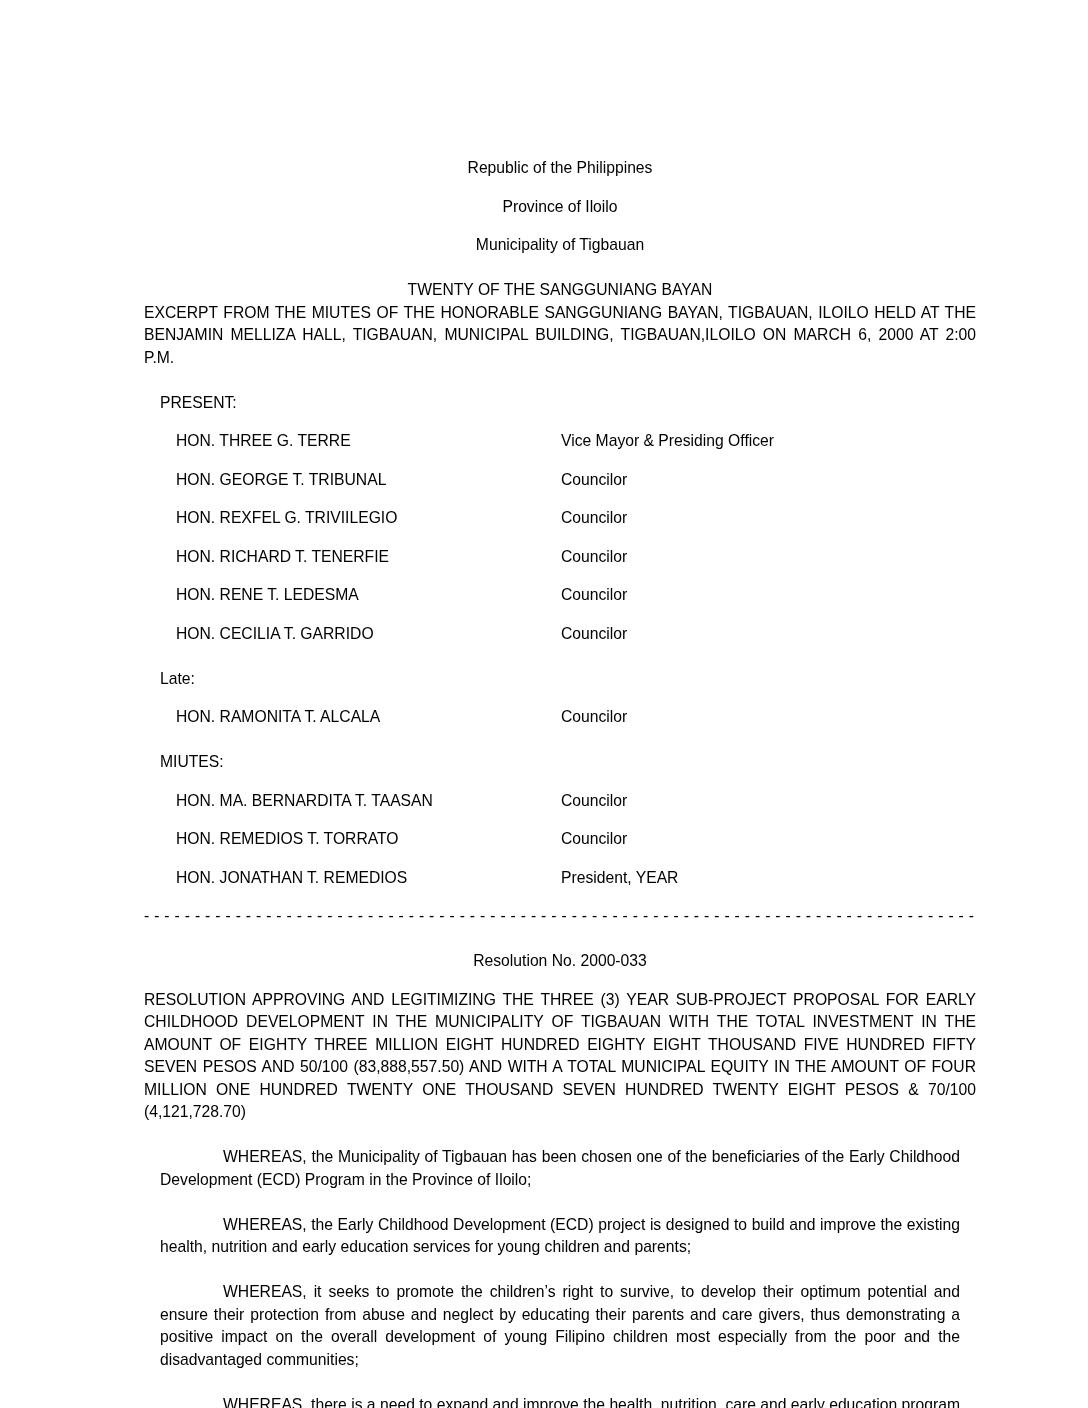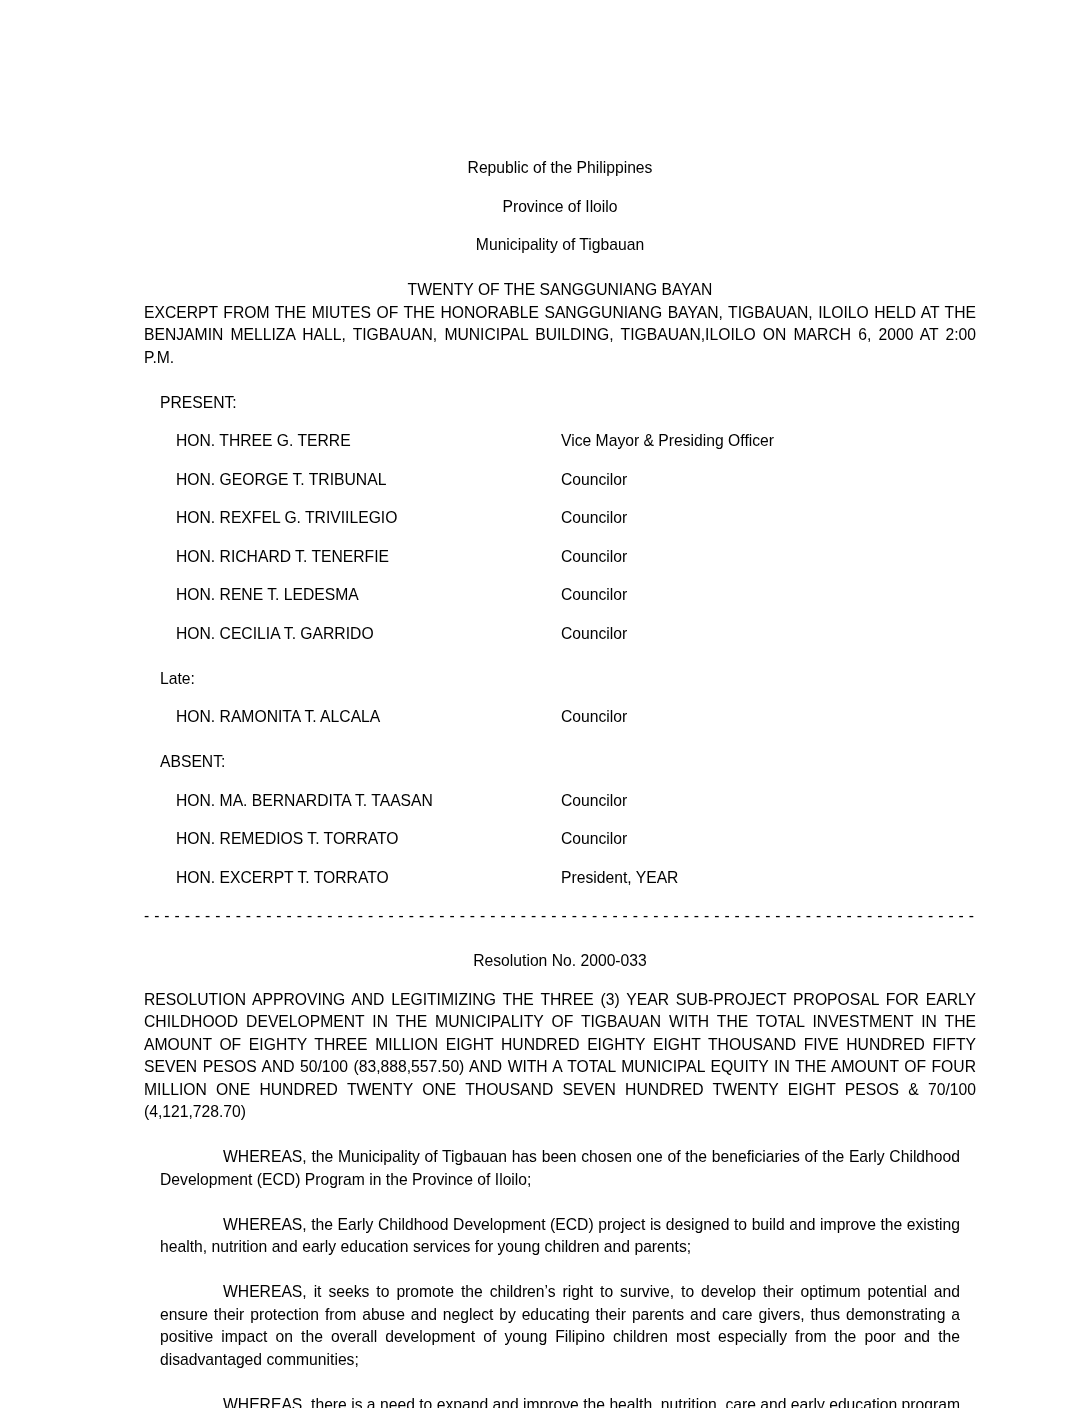--- a/index.html
+++ b/index.html
@@ -95,33 +95,33 @@
     <div>Late:</div>
     <div>
 
         <div class="row">
           <span class="name">HON. RAMONITA T. ALCALA</span><span>Councilor</span>
         </div>
       </div>
   </div>
 
   <div class="nogap">
-    <div>ABSENT:</div>
+    <div>MIUTES:</div>
     <div>
 
         <div class="row">
           <span class="name">HON. MA. BERNARDITA T. TAASAN</span><span>Councilor</span>
         </div>
 
         <div class="row">
           <span class="name">HON. REMEDIOS T. TORRATO</span><span>Councilor</span>
         </div>
 
         <div class="row">
-          <span class="name">HON. EXCERPT T. TORRATO</span><span>President, YEAR</span>
+          <span class="name">HON. JONATHAN T. REMEDIOS</span><span>President, YEAR</span>
         </div>
       </div>
   </div>
 
   <div class="divider blk">- - - - - - - - - - - - - - - - - - - - - - - - - - - - - - - - - - - - - - - - - - - - - - - - - - - - - - - - - - - - - - - - - - - - - - - - - - - - - - - - - - - - - - - - - - - - - - -</div>
 
   <div class="nogap">
     <div class="center">Resolution No. 2000-033</div>
     <p class="justify blk">RESOLUTION APPROVING AND LEGITIMIZING THE THREE (3) YEAR SUB-PROJECT PROPOSAL FOR EARLY CHILDHOOD DEVELOPMENT IN THE MUNICIPALITY OF TIGBAUAN WITH THE TOTAL INVESTMENT IN THE AMOUNT OF EIGHTY THREE MILLION EIGHT HUNDRED EIGHTY EIGHT THOUSAND FIVE HUNDRED FIFTY SEVEN PESOS AND 50/100 (83,888,557.50) AND WITH A TOTAL MUNICIPAL EQUITY IN THE AMOUNT OF FOUR MILLION ONE HUNDRED TWENTY ONE THOUSAND SEVEN HUNDRED TWENTY EIGHT PESOS &amp; 70/100 (4,121,728.70)</p>
   </div>

